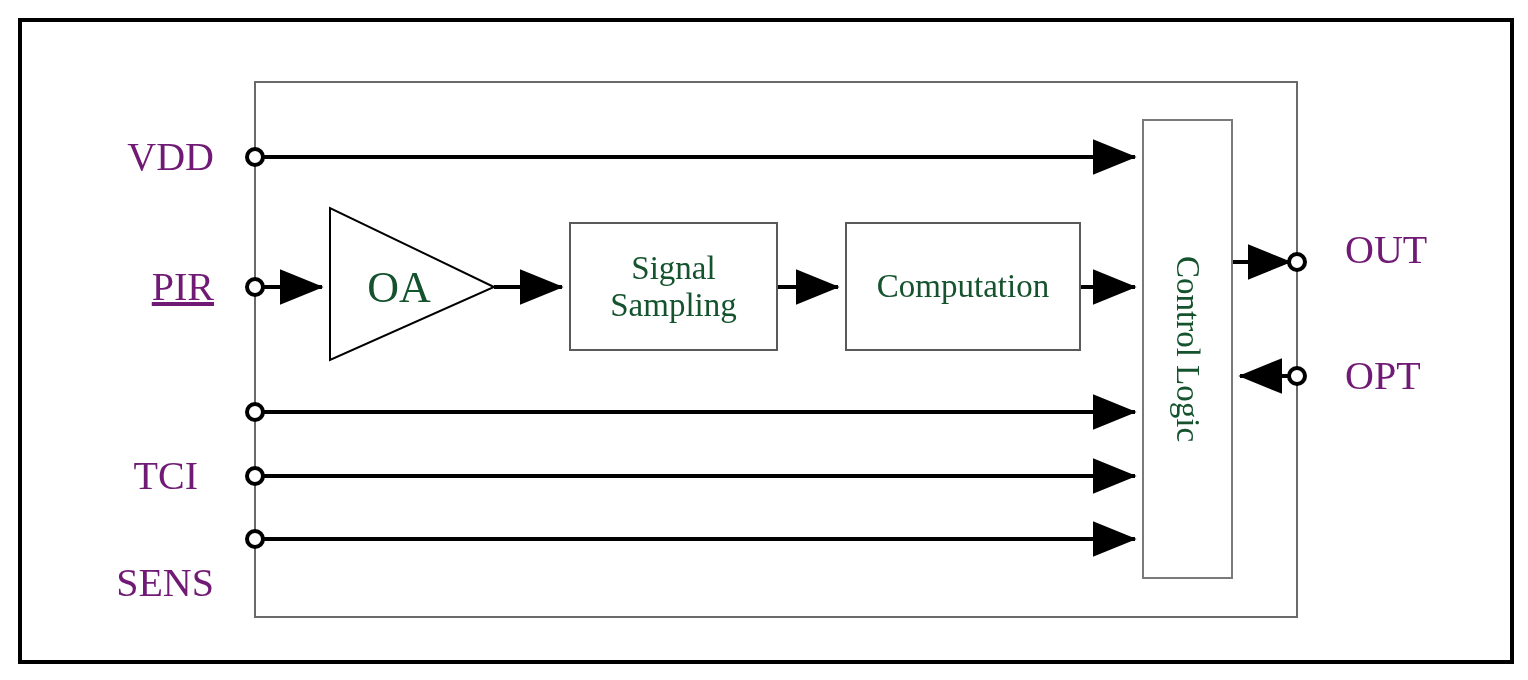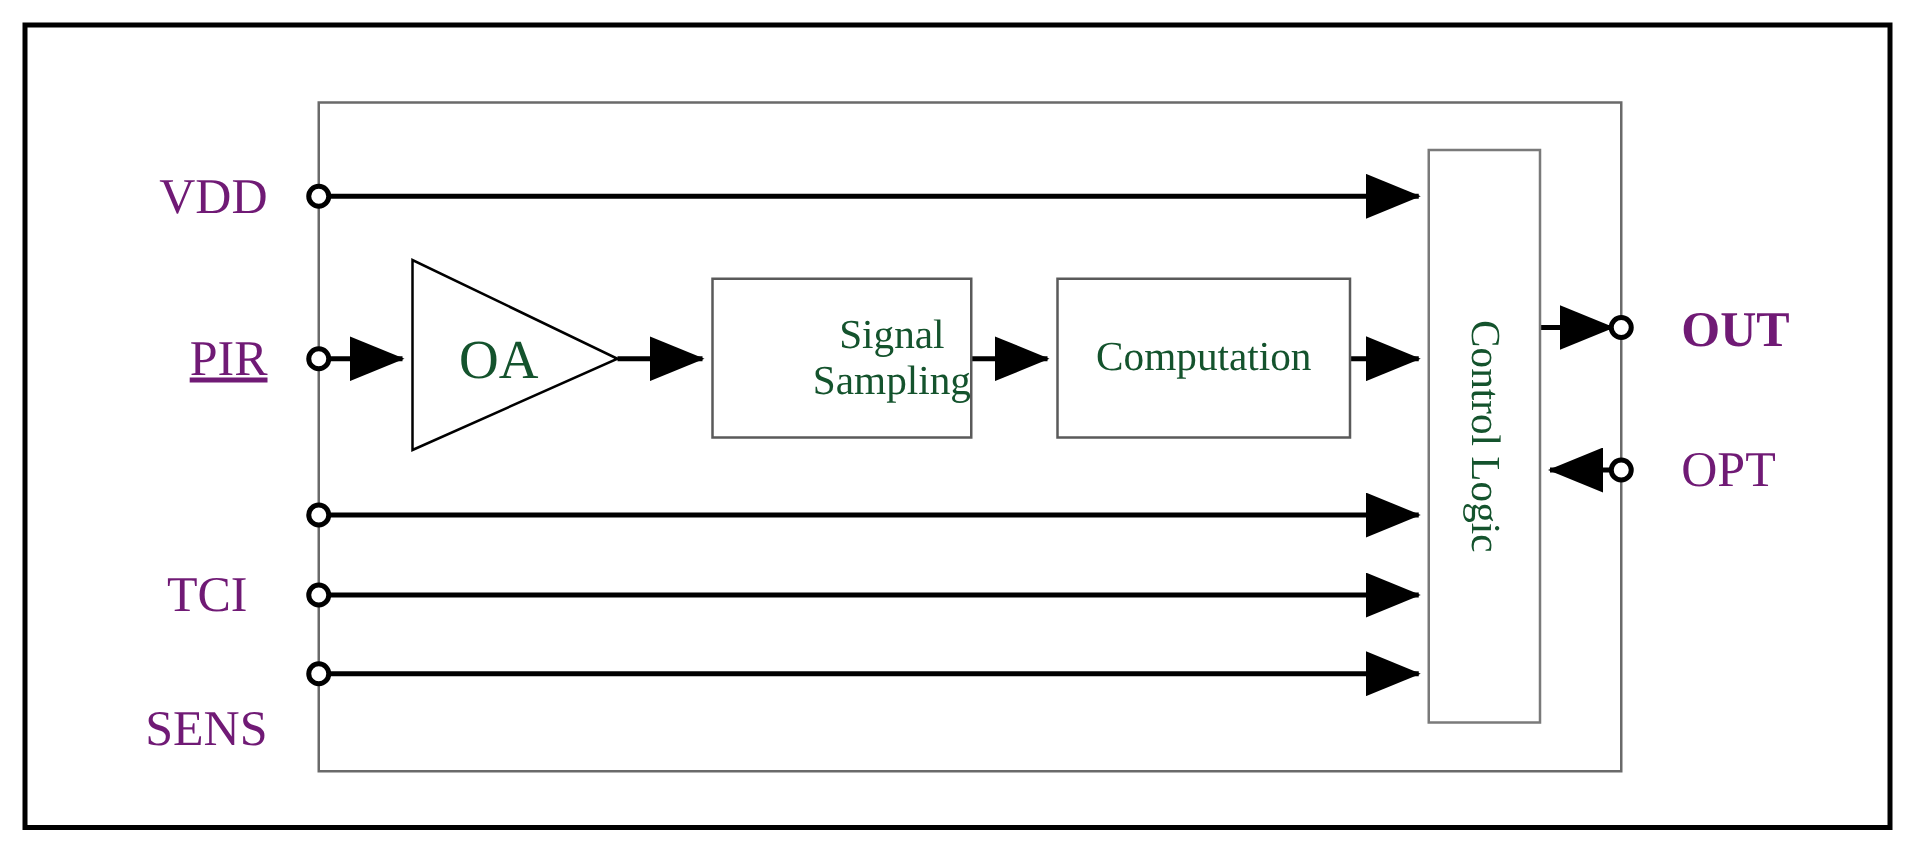--- a/index.html
+++ b/index.html
@@ -116,26 +116,26 @@
     <circle cx="255" cy="539" r="8" fill="#ffffff" stroke="#000000" stroke-width="4"></circle>
     <circle cx="1297" cy="262" r="8" fill="#ffffff" stroke="#000000" stroke-width="4"></circle>
     <circle cx="1297" cy="376" r="8" fill="#ffffff" stroke="#000000" stroke-width="4"></circle>
   </svg>
 
   <div class="lbl lbl-left" style="left:60px; top:157px; width:154px;">VDD</div>
   <div class="lbl lbl-left" style="left:60px; top:287px; width:154px;text-decoration:underline;">PIR</div>
   <div class="lbl lbl-left" style="left:44px; top:476px; width:154px;">TCI</div>
   <div class="lbl lbl-left" style="left:60px; top:539px; width:154px;margin-top:44px;">SENS</div>
 
-  <div class="lbl lbl-right" style="left:1345px; top:264px; width:170px;font-weight:bold;">OUT</div>
+  <div class="lbl lbl-right" style="left:1345px; top:250px; width:170px;">OUT</div>
   <div class="lbl lbl-right" style="left:1345px; top:376px; width:170px;">OPT</div>
 
   <div class="blk-label" id="oa-label" style="left:344px; top:260px; width:110px; height:56px;">OA</div>
 
-  <div class="blk-label" style="left:570px; top:223px; width:207px; height:127px; flex-direction:column;margin-left:40px;">
+  <div class="blk-label" style="left:570px; top:223px; width:207px; height:127px; flex-direction:column;">
     <span id="ss-label" style="display:block;">Signal</span>
     <span id="ss-label2" style="display:block; font-size:33px;">Sampling</span>
   </div>
 
   <div class="blk-label" id="comp-label" style="left:846px; top:223px; width:234px; height:127px;">Computation</div>
 
   <div class="blk-label" style="left:1143px; top:120px; width:89px; height:458px;">
     <span id="cl-label">Control Logic</span>
   </div>
 

